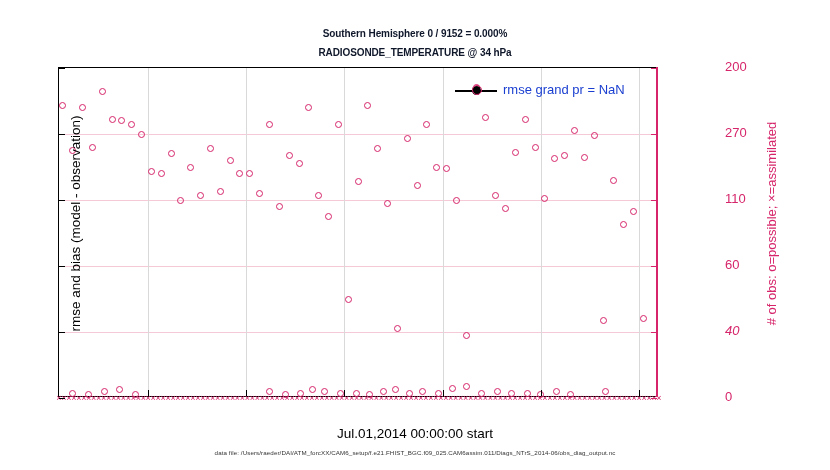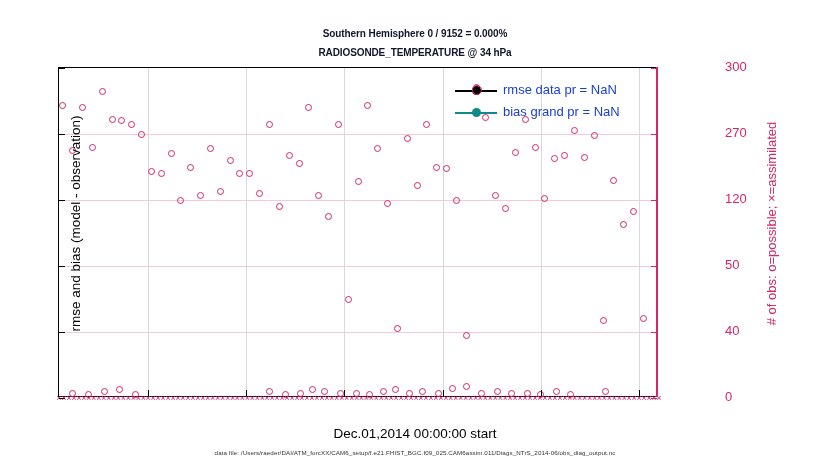--- a/index.html
+++ b/index.html
@@ -364,53 +364,48 @@
         <div class="ytick-mark-l" style="top: 264px;"></div>
         <div class="ytick-mark-l" style="top: 198px;"></div>
         <div class="ytick-mark-l" style="top: 132px;"></div>
         <div class="ytick-mark-l" style="top: 66px;"></div>
         <div class="ytick-mark-l" style="top: 0px;"></div>
       </div>
     <div id="yticks-right">
         <div class="ytick-mark-r" style="top: 330px;"></div>
         <div class="ytick-r" style="top: 330px;">0</div>
         <div class="ytick-mark-r" style="top: 264px;"></div>
-        <div class="ytick-r" style="top: 264px;">40</div>
+        <div class="ytick-r" style="top: 264px; font-style: italic;">40</div>
         <div class="ytick-mark-r" style="top: 198px;"></div>
-        <div class="ytick-r" style="top: 198px;">50</div>
+        <div class="ytick-r" style="top: 198px;">60</div>
         <div class="ytick-mark-r" style="top: 132px;"></div>
-        <div class="ytick-r" style="top: 132px;">120</div>
+        <div class="ytick-r" style="top: 132px;">110</div>
         <div class="ytick-mark-r" style="top: 66px;"></div>
         <div class="ytick-r" style="top: 66px;">270</div>
         <div class="ytick-mark-r" style="top: 0px;"></div>
-        <div class="ytick-r" style="top: 0px;">300</div>
+        <div class="ytick-r" style="top: 0px;">200</div>
       </div>
     <div id="xticks">
         <div class="xtick-mark" style="left: 88.5246px;"></div>
         <div class="xtick-mark" style="left: 186.885px;"></div>
         <div class="xtick-mark" style="left: 285.246px;"></div>
         <div class="xtick-mark" style="left: 383.607px;"></div>
         <div class="xtick-mark" style="left: 481.967px;"></div>
         <div class="xtick-mark" style="left: 580.328px;"></div>
       </div>
 
     <div class="ylabel-left">rmse and bias (model - observation)</div>
     <div class="ylabel-right"># of obs: o=possible; ×=assimilated</div>
 
     <div id="legend">
         <div class="leg-row">
           <div class="leg-line" style="background: rgb(0, 0, 0);"></div>
           <div class="leg-dot" style="background: rgb(0, 0, 0);"></div>
           <div class="leg-ring"></div>
-          <div class="leg-txt" style="color: rgb(26, 63, 208);">rmse data pr = NaN</div>
+          <div class="leg-txt" style="color: rgb(26, 63, 208);">rmse grand pr = NaN</div>
         </div>
-        <div class="leg-row">
-          <div class="leg-line" style="background: rgb(14, 138, 138);"></div>
-          <div class="leg-dot" style="background: rgb(14, 138, 138);"></div>
-          <div class="leg-txt" style="color: rgb(26, 63, 208);">bias grand pr = NaN</div>
-        </div>
       </div>
   </div>
 
-  <div class="xlabel">Dec.01,2014 00:00:00 start</div>
+  <div class="xlabel">Jul.01,2014 00:00:00 start</div>
   <div class="footer">data file: /Users/raeder/DAI/ATM_forcXX/CAM6_setup/f.e21.FHIST_BGC.f09_025.CAM6assim.011/Diags_NTrS_2014-06/obs_diag_output.nc</div>
 
 </div>
 
 </body></html>

